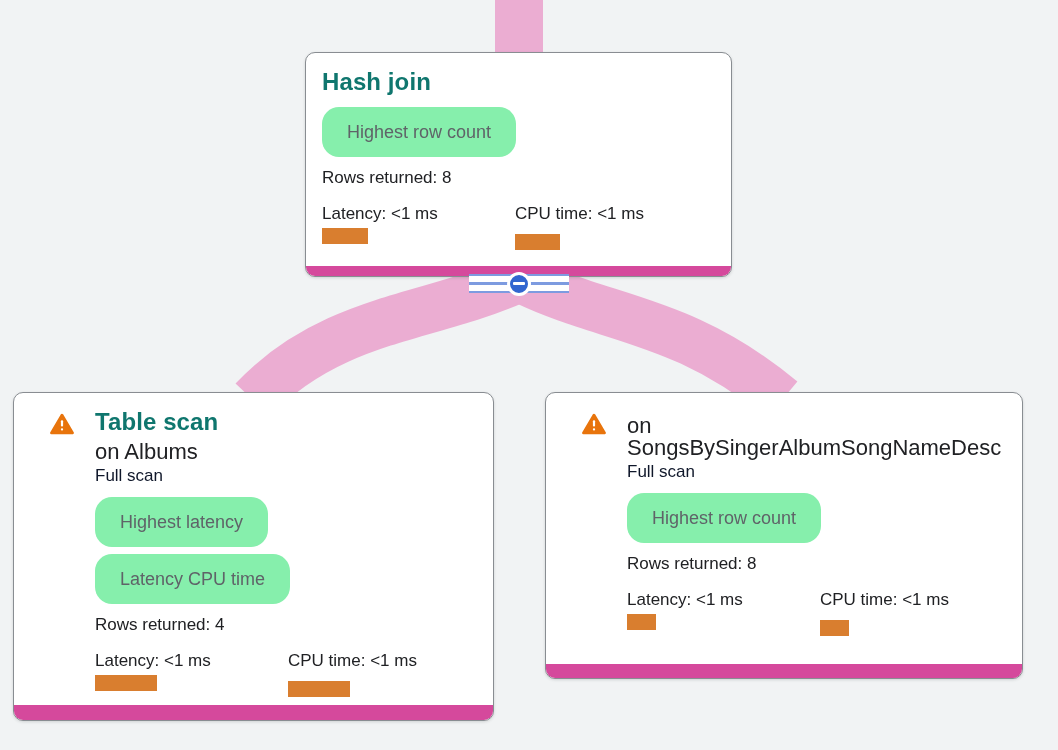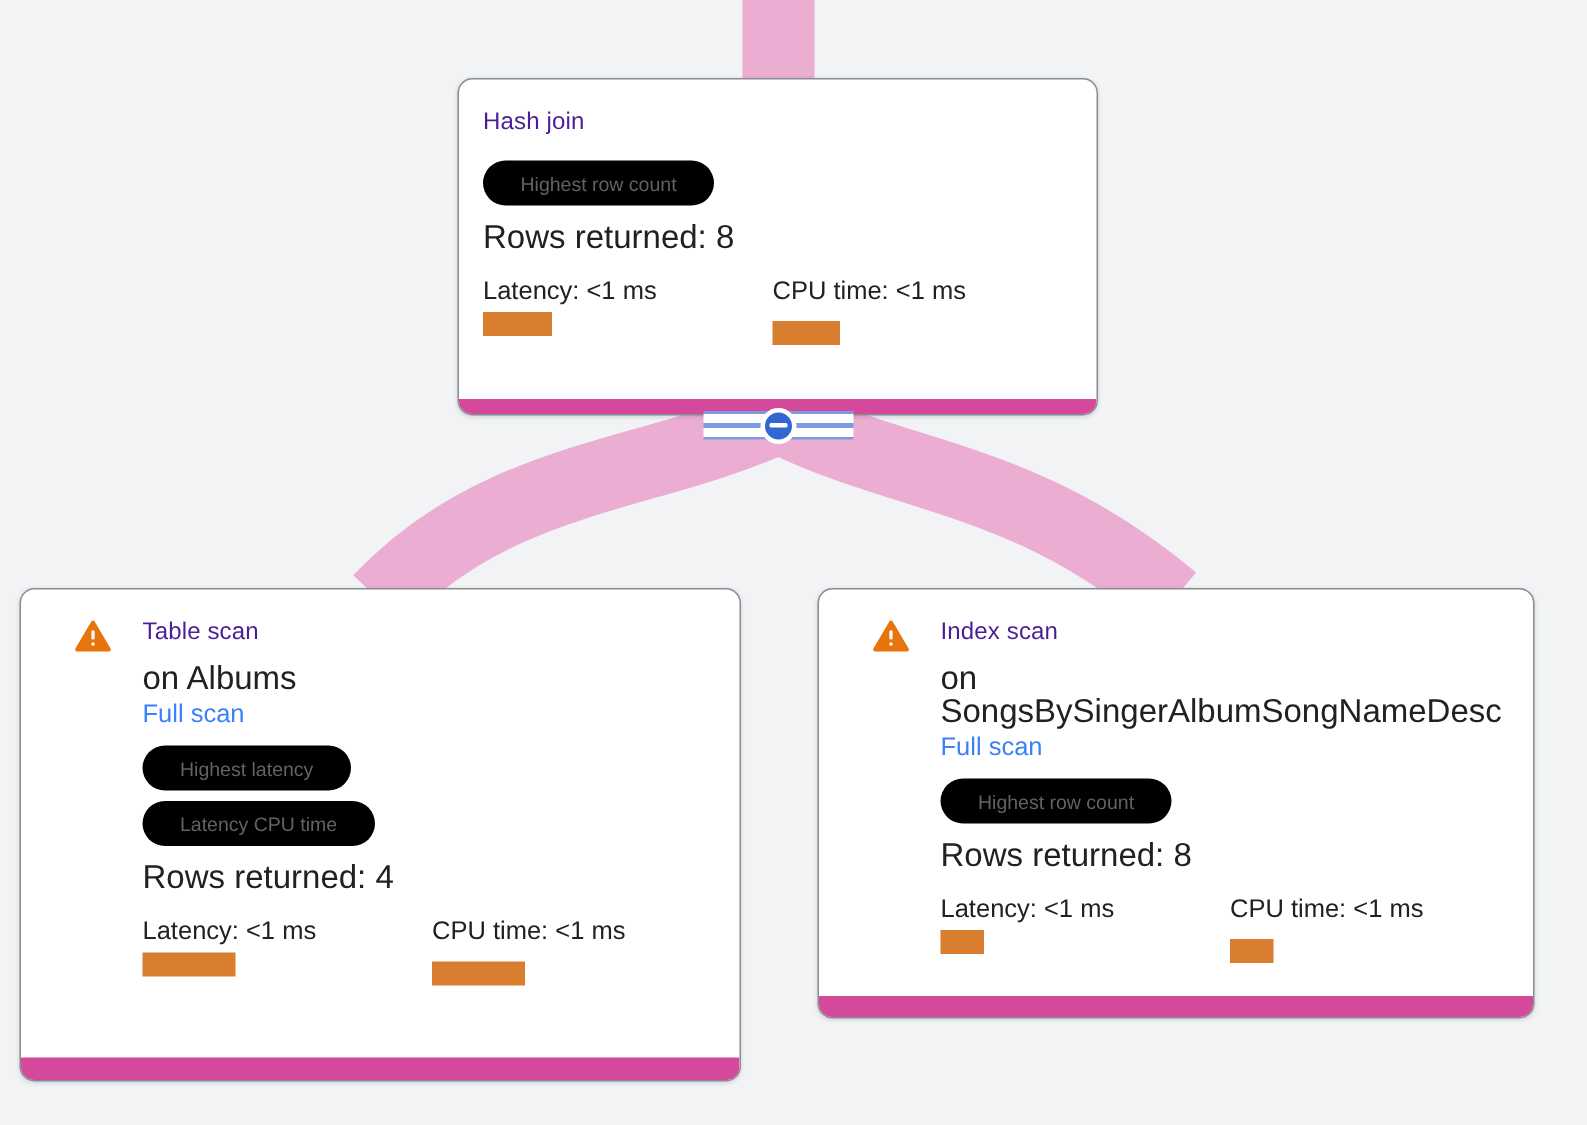--- a/index.html
+++ b/index.html
@@ -33,35 +33,35 @@
   }
   .card-hash  .accent-strip { height:10px; }
   .card-table .accent-strip { height:15px; }
   .card-index .accent-strip { height:14px; }
 
   .card-body { padding:16px 16px 0 16px; }
   .scan-body { display:grid; grid-template-columns:24px 1fr; column-gap:21px; padding-left:36px; }
   .warn-wrap { padding-top:4px; }
 
   .node-title {
-    font-size:16px; font-weight:400; letter-spacing:.1px;
-    line-height:26px; color:#4c1d95;
+    font-size:24px; font-weight:700; letter-spacing:.1px;
+    line-height:26px; color:#0f766e;
   }
   .subtitle  { font-size:22px; line-height:22px; margin-top:6px; color:#202124; }
-  .scan-type { font-size:17px; line-height:22px; margin-top:2px; color:#3b82f6; }
+  .scan-type { font-size:17px; line-height:22px; margin-top:2px; color:#0f172a; }
 
   .badges { margin-top:10px; display:flex; flex-direction:column; align-items:flex-start; gap:7px; }
   .card-hash .badges { margin-top:12px; }
   .badge {
     display:inline-flex; align-items:center;
-    height:30px; padding:0 25px; border-radius:17px;
-    background:#000000; color:#5f6368; font-size:13px; white-space:nowrap;
+    height:50px; padding:0 25px; border-radius:17px;
+    background:#86efac; color:#5f6368; font-size:18px; white-space:nowrap;
   }
 
-  .rows-returned { margin-top:10px; font-size:22px; line-height:22px; }
+  .rows-returned { margin-top:10px; font-size:17px; line-height:22px; }
 
   .metrics { margin-top:14px; display:flex; }
   .metric  { width:193px; }
   .metric-label { font-size:17px; line-height:22px; white-space:nowrap; }
   .bar { height:16px; background:#d97e2f; }
   .bar-latency { margin-top:3px; }
   .bar-cpu     { margin-top:9px; }
 
   
   .collapse-wrap {
@@ -163,21 +163,20 @@
   <div class="card card-index">
     <div class="card-body scan-body">
       <div class="warn-wrap warning-icon">
         <svg width="24" height="22" viewBox="0 0 24 22">
           <path d="M12 2 L22.6 20 H1.4 Z" fill="#e8740c" stroke="#e8740c" stroke-width="2.6" stroke-linejoin="round"></path>
           <rect x="10.9" y="7.2" width="2.2" height="6.2" rx="1" fill="#ffffff"></rect>
           <rect x="10.9" y="15.2" width="2.2" height="2.3" rx="1" fill="#ffffff"></rect>
         </svg>
       </div>
       <div>
-        <div class="node-title">Index scan</div>
         <div class="subtitle">on SongsBySingerAlbumSongNameDesc</div>
         <div class="scan-type">Full scan</div>
         <div class="badges">
           <span class="badge">Highest row count</span>
         </div>
         <div class="rows-returned">Rows returned: 8</div>
         <div class="metrics">
           <div class="metric">
             <div class="metric-label">Latency: &lt;1 ms</div>
             <div class="bar bar-latency" style="width: 29px;"></div>

